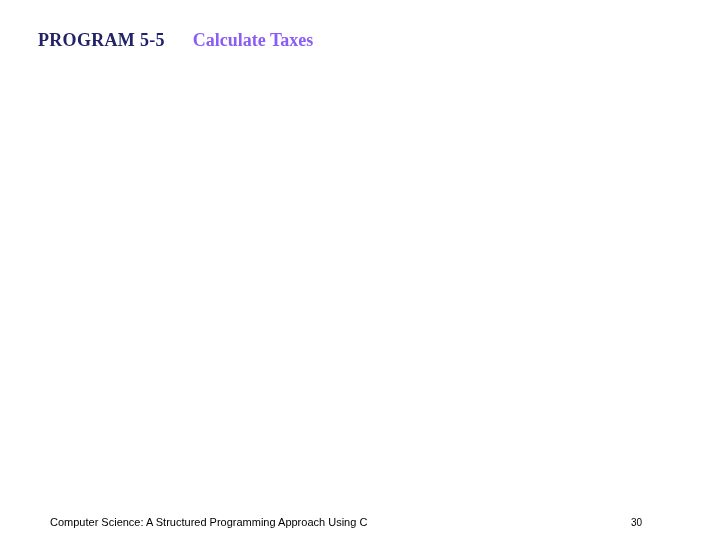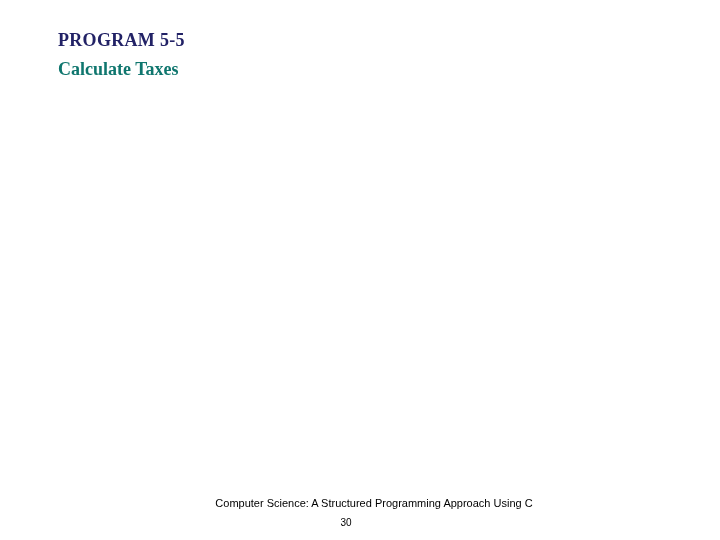--- a/index.html
+++ b/index.html
@@ -1,19 +1,18 @@
 <!DOCTYPE html>
 <html><head>
   <meta charset="utf-8">
   <style>
     * {
       margin: 4px;
       padding: 0;
       box-sizing: border-box;
-      flex-direction: column;
     }
     body {
       width: 720px;
       height: 540px;
       background: #ffffff;
       font-family: "Times New Roman", Times, serif;
       position: relative;
     }
     .header {
       position: absolute;
@@ -22,21 +21,21 @@
       display: flex;
       align-items: baseline;
     }
     .program-label {
       color: #222266;
       font-weight: bold;
       font-size: 18px;
       letter-spacing: 0.3px;
     }
     .program-title {
-      color: #0f766e;
+      color: #8b5cf6;
       font-weight: bold;
       font-size: 18px;
       margin-left: 24px;
     }
     .footer {
       position: absolute;
       bottom: 12px;
       left: 0;
       right: 0;
       display: flex;

